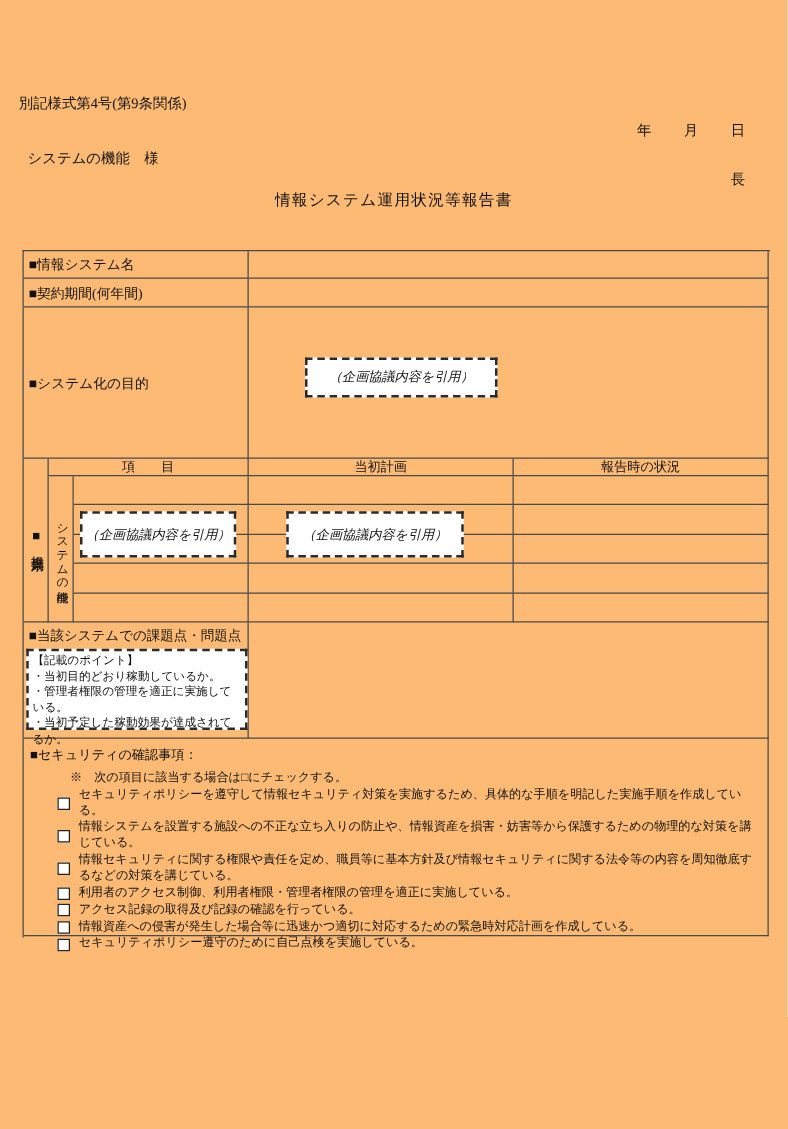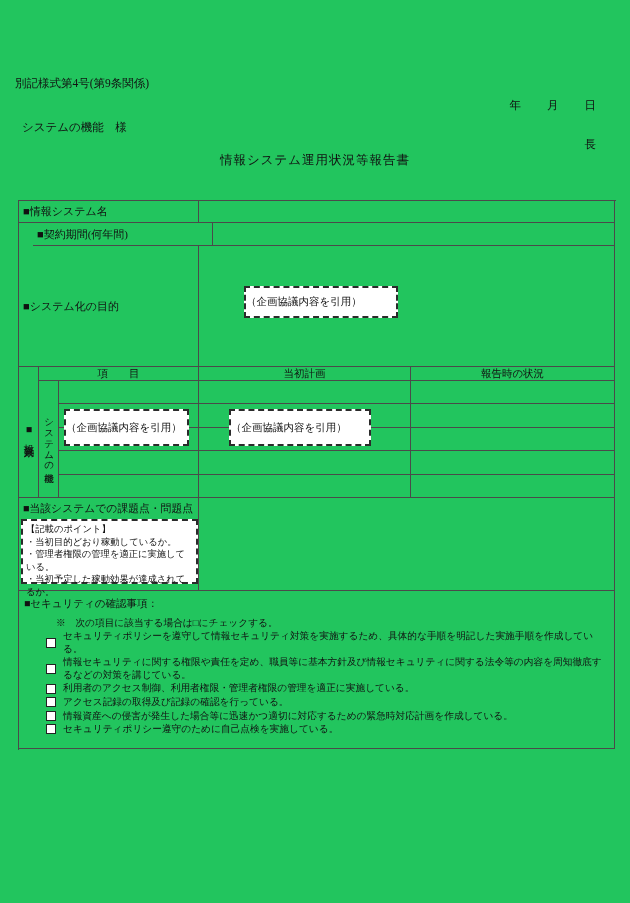--- a/index.html
+++ b/index.html
@@ -1,19 +1,19 @@
 <!DOCTYPE html>
 <html><head>
 <meta charset="utf-8">
 <style>
   html,body{margin:0;padding:0;background:#e8e8e8;}
   .page{
     position:relative;
     width:630px;height:903px;
-    background:#22c55e;
+    background:#fdba74;
     font-family:"Liberation Serif","DejaVu Serif",serif;
     color:#111;
     overflow:hidden;
   }
   .abs{position:absolute;}
   .t11{font-size:11.5px;line-height:14px;}
   .doc-title{font-size:12.5px;letter-spacing:1px;text-align:center;width:100%;}
   .intro{font-size:11.5px;letter-spacing:0.2px;white-space:nowrap;}
   .doc-table{
     position:absolute;left:18px;top:200px;width:597px;height:549px;
@@ -27,22 +27,22 @@
   .labelcell{display:flex;align-items:center;padding-left:4px;}
   .vert{
     display:flex;align-items:center;justify-content:center;
     writing-mode:vertical-rl;text-orientation:upright;
     font-size:10.5px;letter-spacing:1px;padding:0;
   }
   .hdr{display:flex;align-items:flex-start;justify-content:center;font-size:10.5px;}
   .dashedbox{
     position:absolute;box-sizing:border-box;
     border:2px dashed #2b2b2b;background:#fff;
-    display:flex;align-items:center;
-    font-size:10.5px;z-index:3;
+    display:flex;align-items:center;justify-content:center;
+    font-size:10.5px;z-index:3;font-style:italic;
   }
   .notebox{
     position:absolute;box-sizing:border-box;
     border:2px dashed #2b2b2b;background:#fff;
     font-size:9.3px;line-height:12.5px;padding:2px 3px;z-index:3;
   }
   .sec-d{padding:6px 6px 0 5px;font-size:10.5px;}
   .sec-d-title{font-size:10.5px;margin-bottom:5px;}
   .sec-note{margin-left:32px;font-size:9.7px;line-height:13px;margin-bottom:1px;}
   .check-item{
@@ -67,21 +67,21 @@
   <div class="abs t11" style="right:34px;top:137px;">長</div>
   <div class="abs doc-title" style="left:0;top:152px;">情報システム運用状況等報告書</div>
 
   <div class="doc-table">
 
     <div class="cell labelcell" style="left:0;top:0;width:180px;height:22px;">
       <span>■情報システム名</span>
     </div>
     <div class="cell" style="left:180px;top:0;width:416px;height:22px;"></div>
 
-    <div class="cell labelcell" style="left:14px;top:22px;width:180px;height:23px;">
+    <div class="cell labelcell" style="left:0;top:22px;width:180px;height:23px;">
       <span>■契約期間(何年間)</span>
     </div>
     <div class="cell" style="left:180px;top:22px;width:416px;height:23px;"></div>
 
     <div class="cell labelcell" style="left:0;top:45px;width:180px;height:121px;">
       <span>■システム化の目的</span>
     </div>
     <div class="cell" style="left:180px;top:45px;width:416px;height:121px;">
       <div class="dashedbox" style="left:45px;top:40px;width:154px;height:32px;">
         <span>（企画協議内容を引用）</span>
@@ -145,20 +145,24 @@
     <div class="cell sec-d" style="left:0;top:390px;width:596px;height:158px;">
       <div class="sec-d-title">■セキュリティの確認事項：</div>
       <div class="sec-note">※　次の項目に該当する場合は□にチェックする。</div>
 
       <div class="check-item">
         <span class="checkbox"></span>
         <span class="check-text">セキュリティポリシーを遵守して情報セキュリティ対策を実施するため、具体的な手順を明記した実施手順を作成している。</span>
       </div>
       <div class="check-item">
         <span class="checkbox"></span>
+        <span class="check-text">情報システムを設置する施設への不正な立ち入りの防止や、情報資産を損害・妨害等から保護するための物理的な対策を講じている。</span>
+      </div>
+      <div class="check-item">
+        <span class="checkbox"></span>
         <span class="check-text">情報セキュリティに関する権限や責任を定め、職員等に基本方針及び情報セキュリティに関する法令等の内容を周知徹底するなどの対策を講じている。</span>
       </div>
       <div class="check-item">
         <span class="checkbox"></span>
         <span class="check-text">利用者のアクセス制御、利用者権限・管理者権限の管理を適正に実施している。</span>
       </div>
       <div class="check-item">
         <span class="checkbox"></span>
         <span class="check-text">アクセス記録の取得及び記録の確認を行っている。</span>
       </div>

